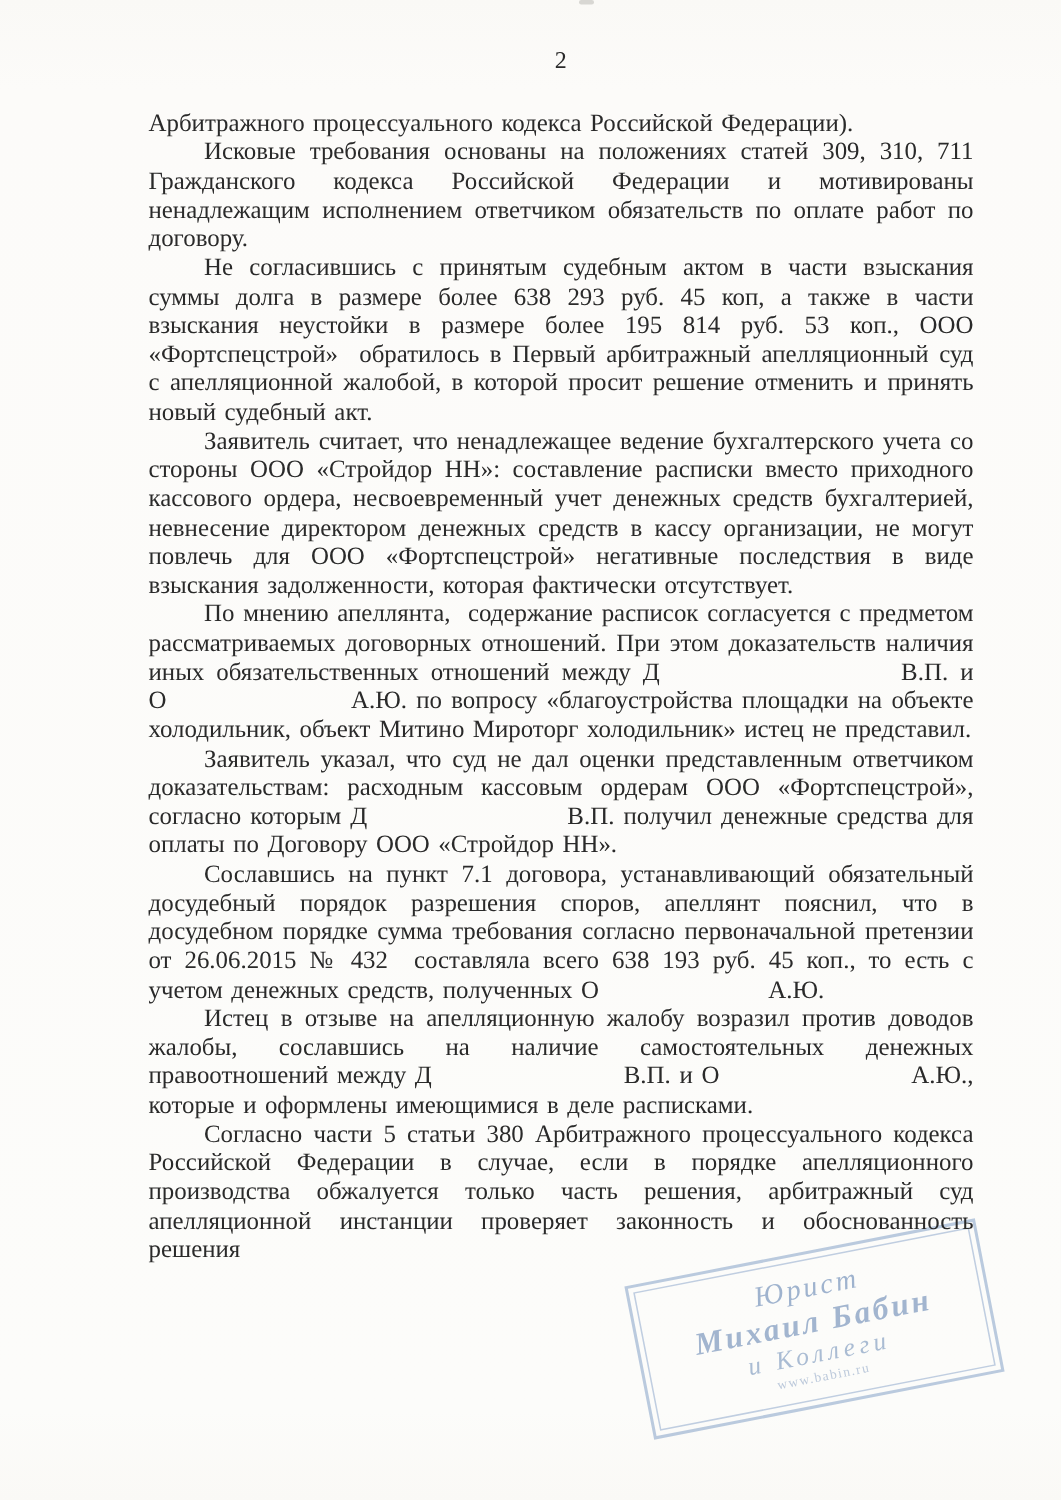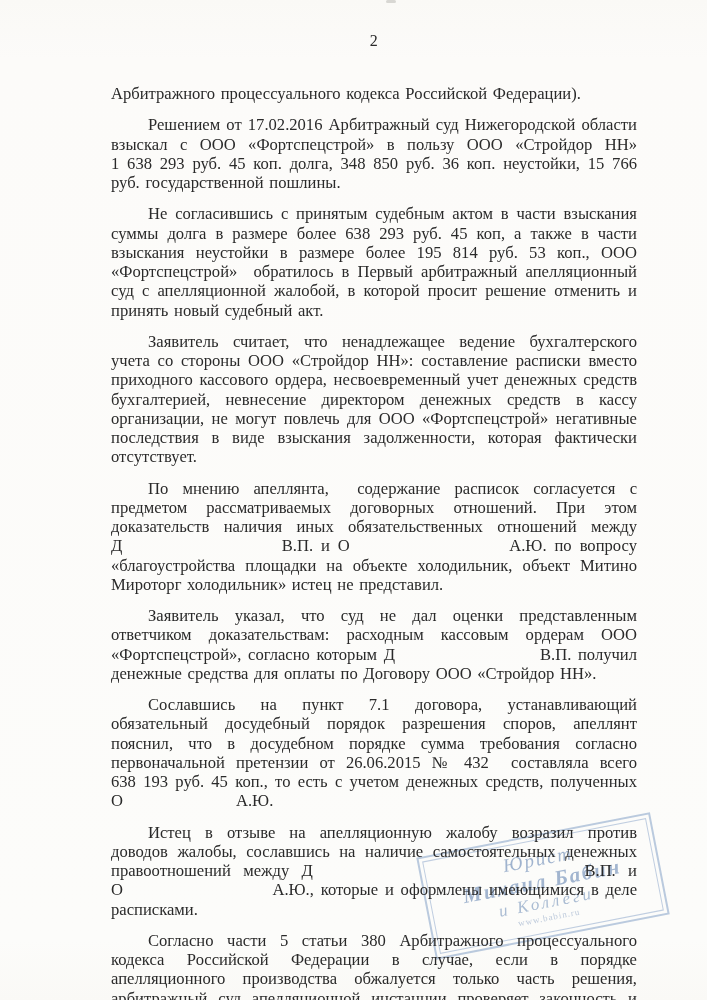--- a/index.html
+++ b/index.html
@@ -43,21 +43,21 @@
     position: absolute;
     top: 72px;
     left: 99px;
     width: 550px;
     font-size: 16.6px;
     line-height: 19.25px;
     text-align: justify;
     z-index: 2;
   }
   .text-block p {
-    margin: 12px;
+    margin: 0;
     padding: 0;
     text-indent: 37px;
     word-spacing: 1.5px;
   }
   .text-block p.no-indent {
     text-indent: 0;
   }
   
   .stamp {
     position: absolute;
@@ -123,21 +123,21 @@
     <div class="stamp-inner">
       <div class="stamp-title">Юрист</div>
       <div class="stamp-name">Михаил Бабин</div>
       <div class="stamp-subtitle">и Коллеги</div>
       <div class="stamp-url">www.babin.ru</div>
     </div>
   </div>
 
   <div class="text-block">
     <p class="no-indent">Арбитражного процессуального кодекса Российской Федерации).</p>
-    <p>Решением от 17.02.2016 Арбитражный суд Нижегородской области взыскал с ООО «Фортспецстрой» в пользу ООО «Стройдор НН» 1&nbsp;638&nbsp;293 руб. 45 коп. долга, 348&nbsp;850 руб. 36 коп. неустойки, 15&nbsp;766 руб. государственной пошлины.</p>
+    <p>Исковые требования основаны на положениях статей 309, 310, 711 Гражданского кодекса Российской Федерации и мотивированы ненадлежащим исполнением ответчиком обязательств по оплате работ по договору.</p>
     <p>Не согласившись с принятым судебным актом в части взыскания суммы долга в размере более 638&nbsp;293 руб. 45 коп, а также в части взыскания неустойки в размере более 195&nbsp;814 руб. 53 коп., ООО «Фортспецстрой»&nbsp; обратилось в Первый арбитражный апелляционный суд с апелляционной жалобой, в которой просит решение отменить и принять новый судебный акт.</p>
     <p>Заявитель считает, что ненадлежащее ведение бухгалтерского учета со стороны ООО «Стройдор НН»: составление расписки вместо приходного кассового ордера, несвоевременный учет денежных средств бухгалтерией, невнесение директором денежных средств в кассу организации, не могут повлечь для ООО «Фортспецстрой» негативные последствия в виде взыскания задолженности, которая фактически отсутствует.</p>
     <p>По мнению апеллянта, &nbsp;содержание расписок согласуется с предметом рассматриваемых договорных отношений. При этом доказательств наличия иных обязательственных отношений между Д&nbsp;&nbsp;&nbsp;&nbsp;&nbsp;&nbsp;&nbsp;&nbsp;&nbsp;&nbsp;&nbsp;&nbsp;&nbsp;&nbsp;&nbsp;&nbsp;&nbsp;&nbsp;&nbsp;&nbsp;В.П. и О&nbsp;&nbsp;&nbsp;&nbsp;&nbsp;&nbsp;&nbsp;&nbsp;&nbsp;&nbsp;&nbsp;&nbsp;&nbsp;&nbsp;&nbsp;&nbsp;&nbsp;&nbsp;&nbsp;&nbsp;А.Ю. по вопросу «благоустройства площадки на объекте холодильник, объект Митино Мироторг холодильник» истец не представил.</p>
     <p>Заявитель указал, что суд не дал оценки представленным ответчиком доказательствам: расходным кассовым ордерам ООО «Фортспецстрой», согласно которым Д&nbsp;&nbsp;&nbsp;&nbsp;&nbsp;&nbsp;&nbsp;&nbsp;&nbsp;&nbsp;&nbsp;&nbsp;&nbsp;&nbsp;&nbsp;&nbsp;&nbsp;&nbsp;&nbsp;&nbsp;&nbsp;&nbsp;В.П. получил денежные средства для оплаты по Договору ООО «Стройдор НН».</p>
     <p>Сославшись на пункт 7.1 договора, устанавливающий обязательный досудебный порядок разрешения споров, апеллянт пояснил, что в досудебном порядке сумма требования согласно первоначальной претензии от 26.06.2015 № 432 &nbsp;составляла всего 638&nbsp;193 руб. 45 коп., то есть с учетом денежных средств, полученных О&nbsp;&nbsp;&nbsp;&nbsp;&nbsp;&nbsp;&nbsp;&nbsp;&nbsp;&nbsp;&nbsp;&nbsp;&nbsp;&nbsp;&nbsp;&nbsp;&nbsp;&nbsp;&nbsp;&nbsp;А.Ю.</p>
     <p>Истец в отзыве на апелляционную жалобу возразил против доводов жалобы, сославшись на наличие самостоятельных денежных правоотношений между Д&nbsp;&nbsp;&nbsp;&nbsp;&nbsp;&nbsp;&nbsp;&nbsp;&nbsp;&nbsp;&nbsp;&nbsp;&nbsp;&nbsp;&nbsp;&nbsp;&nbsp;&nbsp;&nbsp;&nbsp;&nbsp;&nbsp;В.П. и О&nbsp;&nbsp;&nbsp;&nbsp;&nbsp;&nbsp;&nbsp;&nbsp;&nbsp;&nbsp;&nbsp;&nbsp;&nbsp;&nbsp;&nbsp;&nbsp;&nbsp;&nbsp;&nbsp;&nbsp;&nbsp;&nbsp;А.Ю., которые и оформлены имеющимися в деле расписками.</p>
     <p>Согласно части 5 статьи 380 Арбитражного процессуального кодекса Российской Федерации в случае, если в порядке апелляционного производства обжалуется только часть решения, арбитражный суд апелляционной инстанции проверяет законность и обоснованность решения</p>
   </div>
 
 </div>

